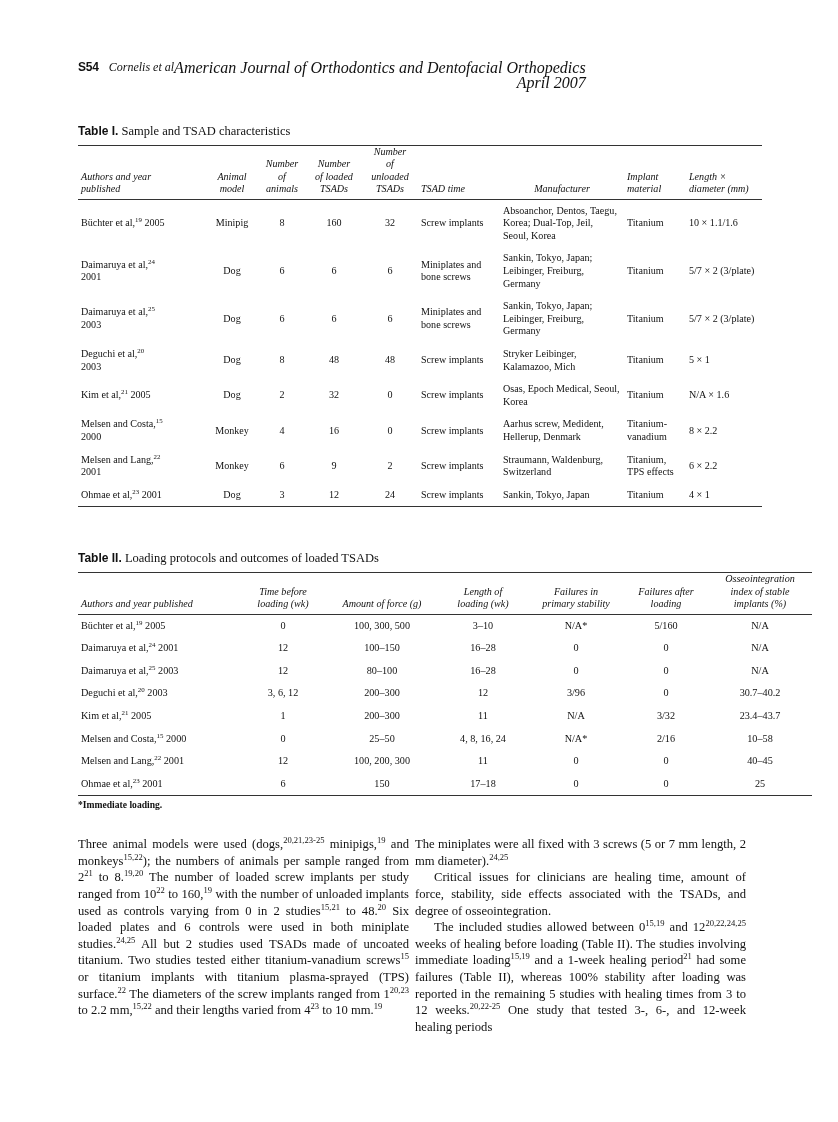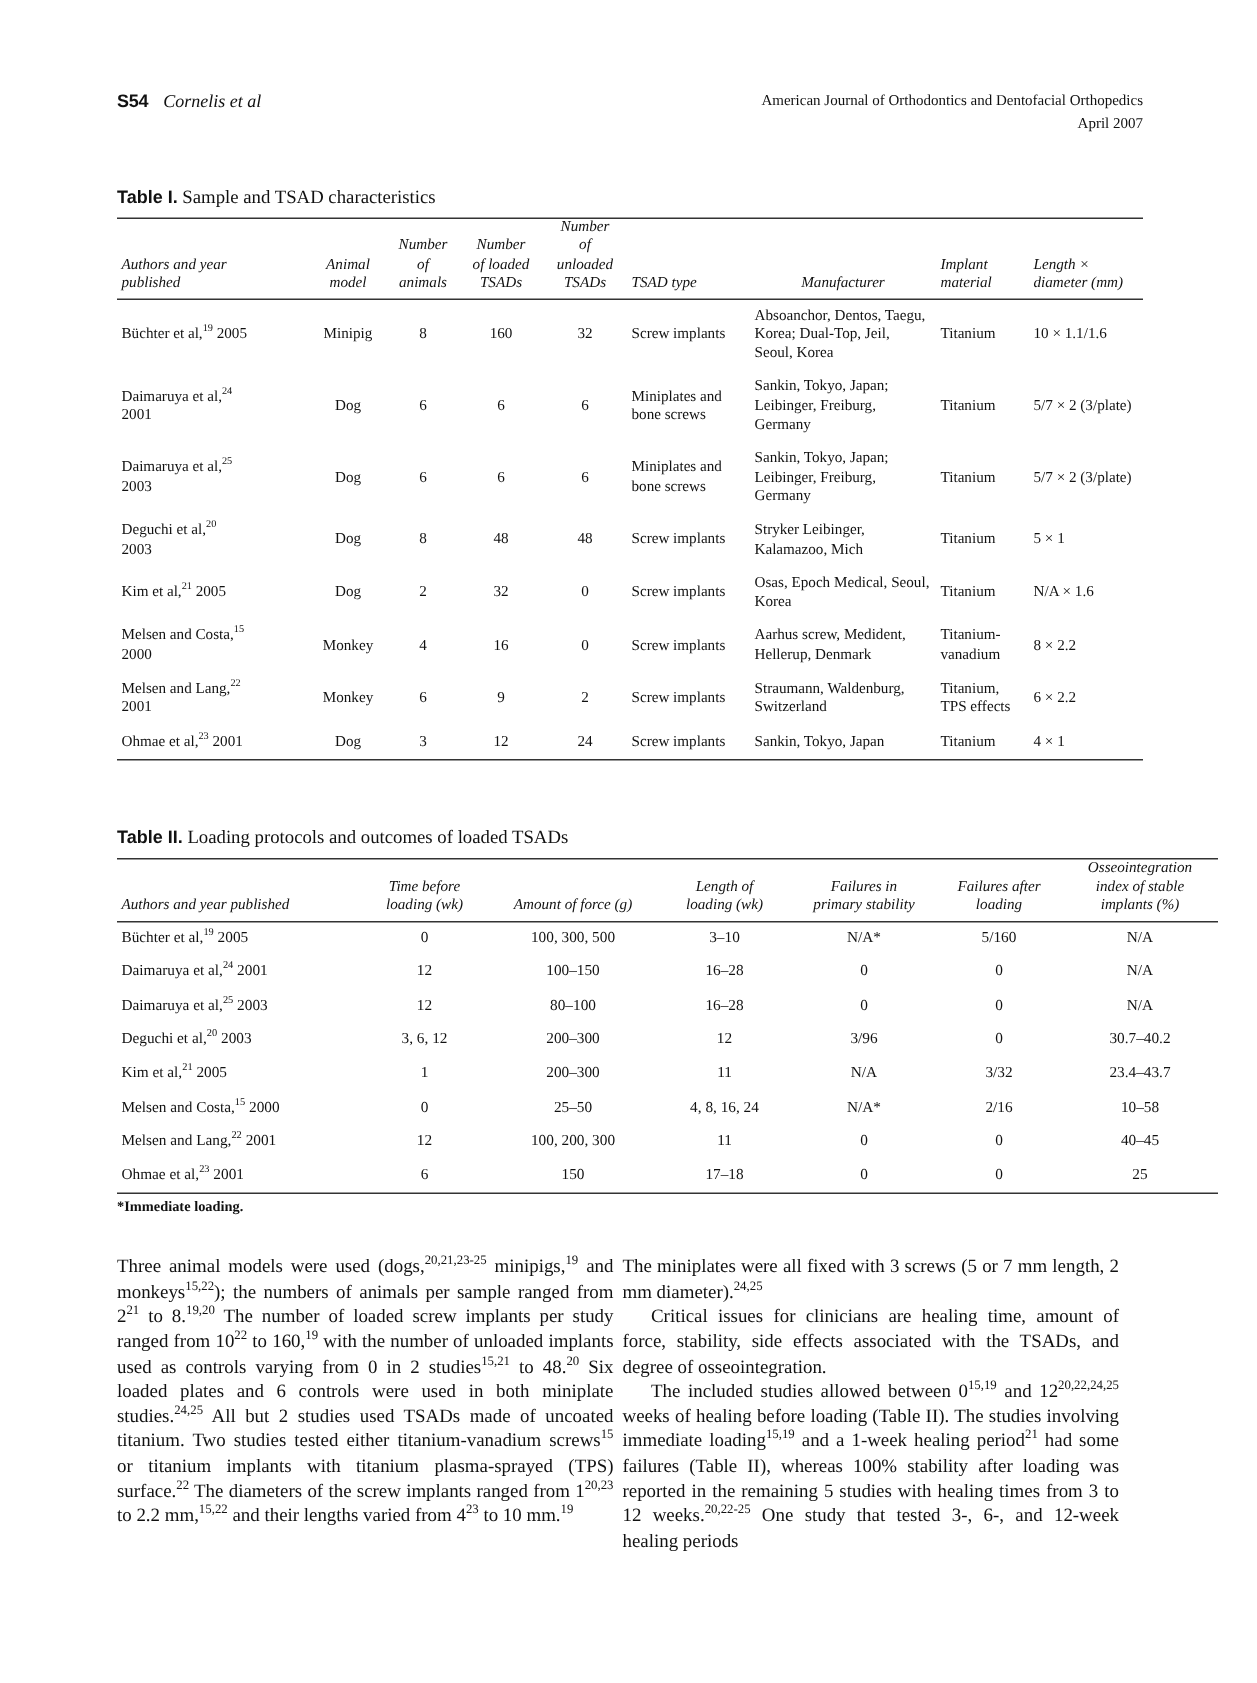--- a/index.html
+++ b/index.html
@@ -19,42 +19,43 @@
   .content {
     position: absolute;
     left: 78px;
     top: 60px;
     width: 684px;
   }
 
   
   .runhead {
     display: flex;
-    justify-content: space-between;
+    justify-content: flex-start;
     align-items: flex-start;
     font-size: 11.5px;
     line-height: 15px;
   }
   .runhead-left {
     white-space: nowrap;
   }
   .folio {
     font-family: "Liberation Sans", sans-serif;
     font-weight: bold;
     font-size: 12px;
     letter-spacing: -0.2px;
   }
   .runhead-author {
     font-style: italic;
     margin-left: 10px;
     font-size: 12px;
   }
   .runhead-right {
     text-align: right;
-    font-size: 10px;
+    font-style: italic;
+    font-size: 16px;
     line-height: 15px;
   }
 
   
   .table-block { margin-top: 0; }
   .table-caption {
     font-size: 12.5px;
     margin-bottom: 6px;
     white-space: nowrap;
   }
@@ -176,21 +177,21 @@
               <div>of loaded</div>
               <div>TSADs</div>
             </th>
             <th class="c-center">
               <div>Number</div>
               <div>of</div>
               <div>unloaded</div>
               <div>TSADs</div>
             </th>
             <th class="c-left">
-              <div>TSAD type</div>
+              <div>TSAD time</div>
             </th>
             <th class="c-center">
               <div>Manufacturer</div>
             </th>
             <th class="c-left">
               <div>Implant</div>
               <div>material</div>
             </th>
             <th class="c-left">
               <div>Length ×</div>

